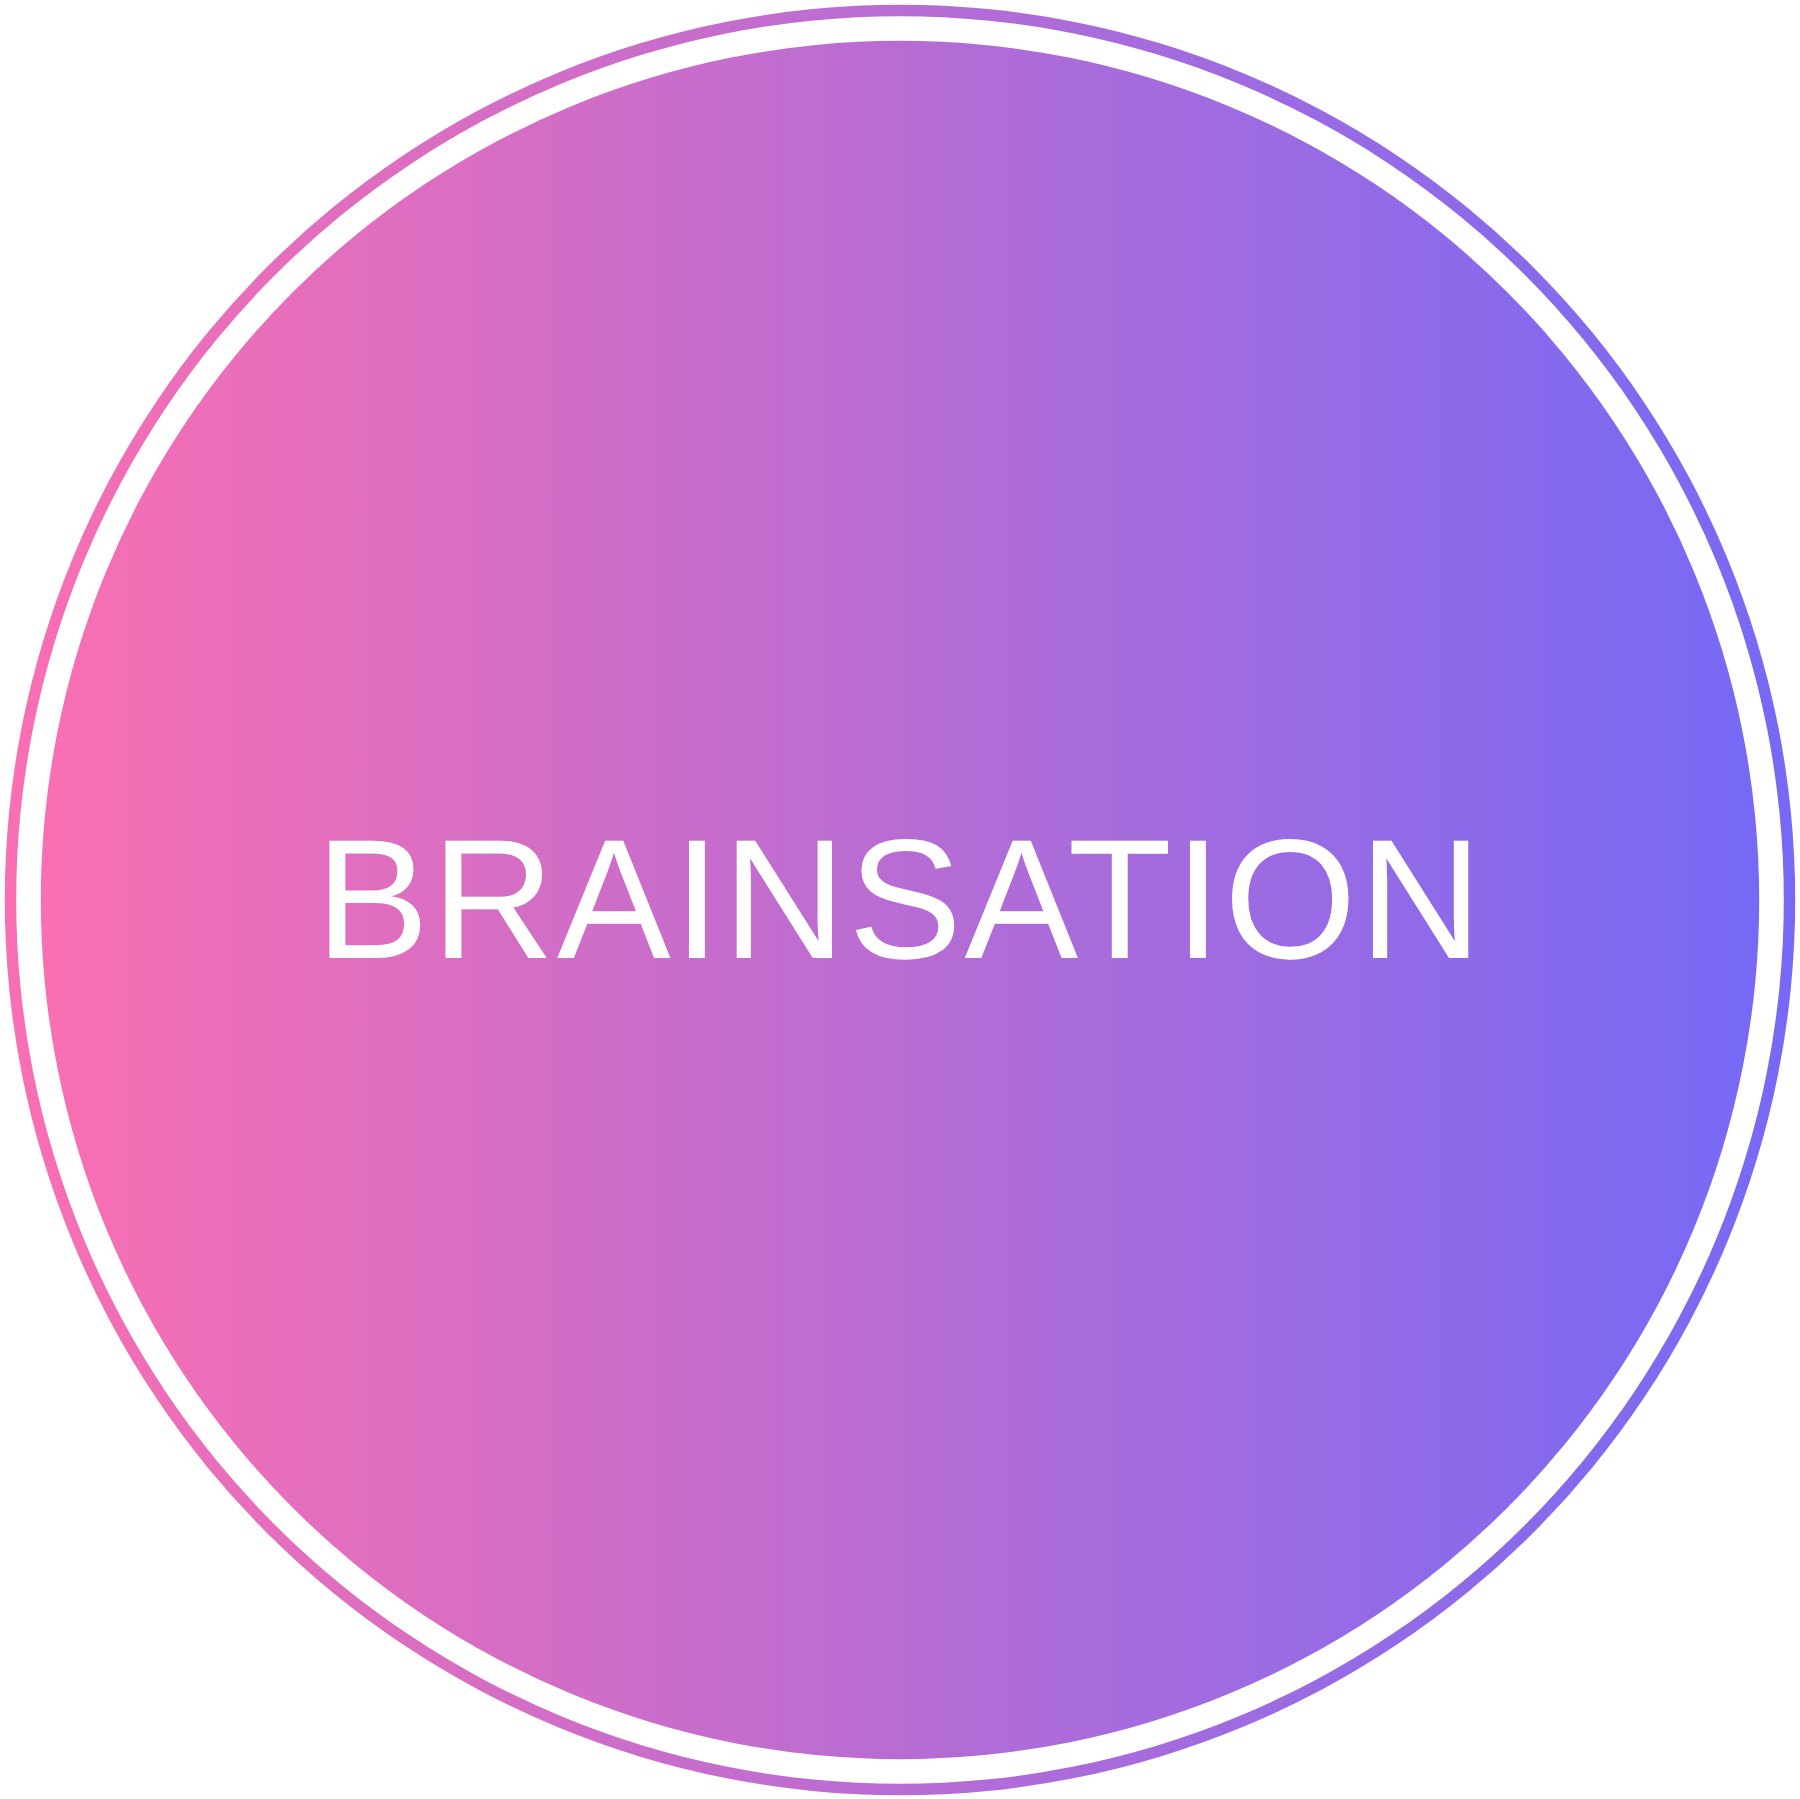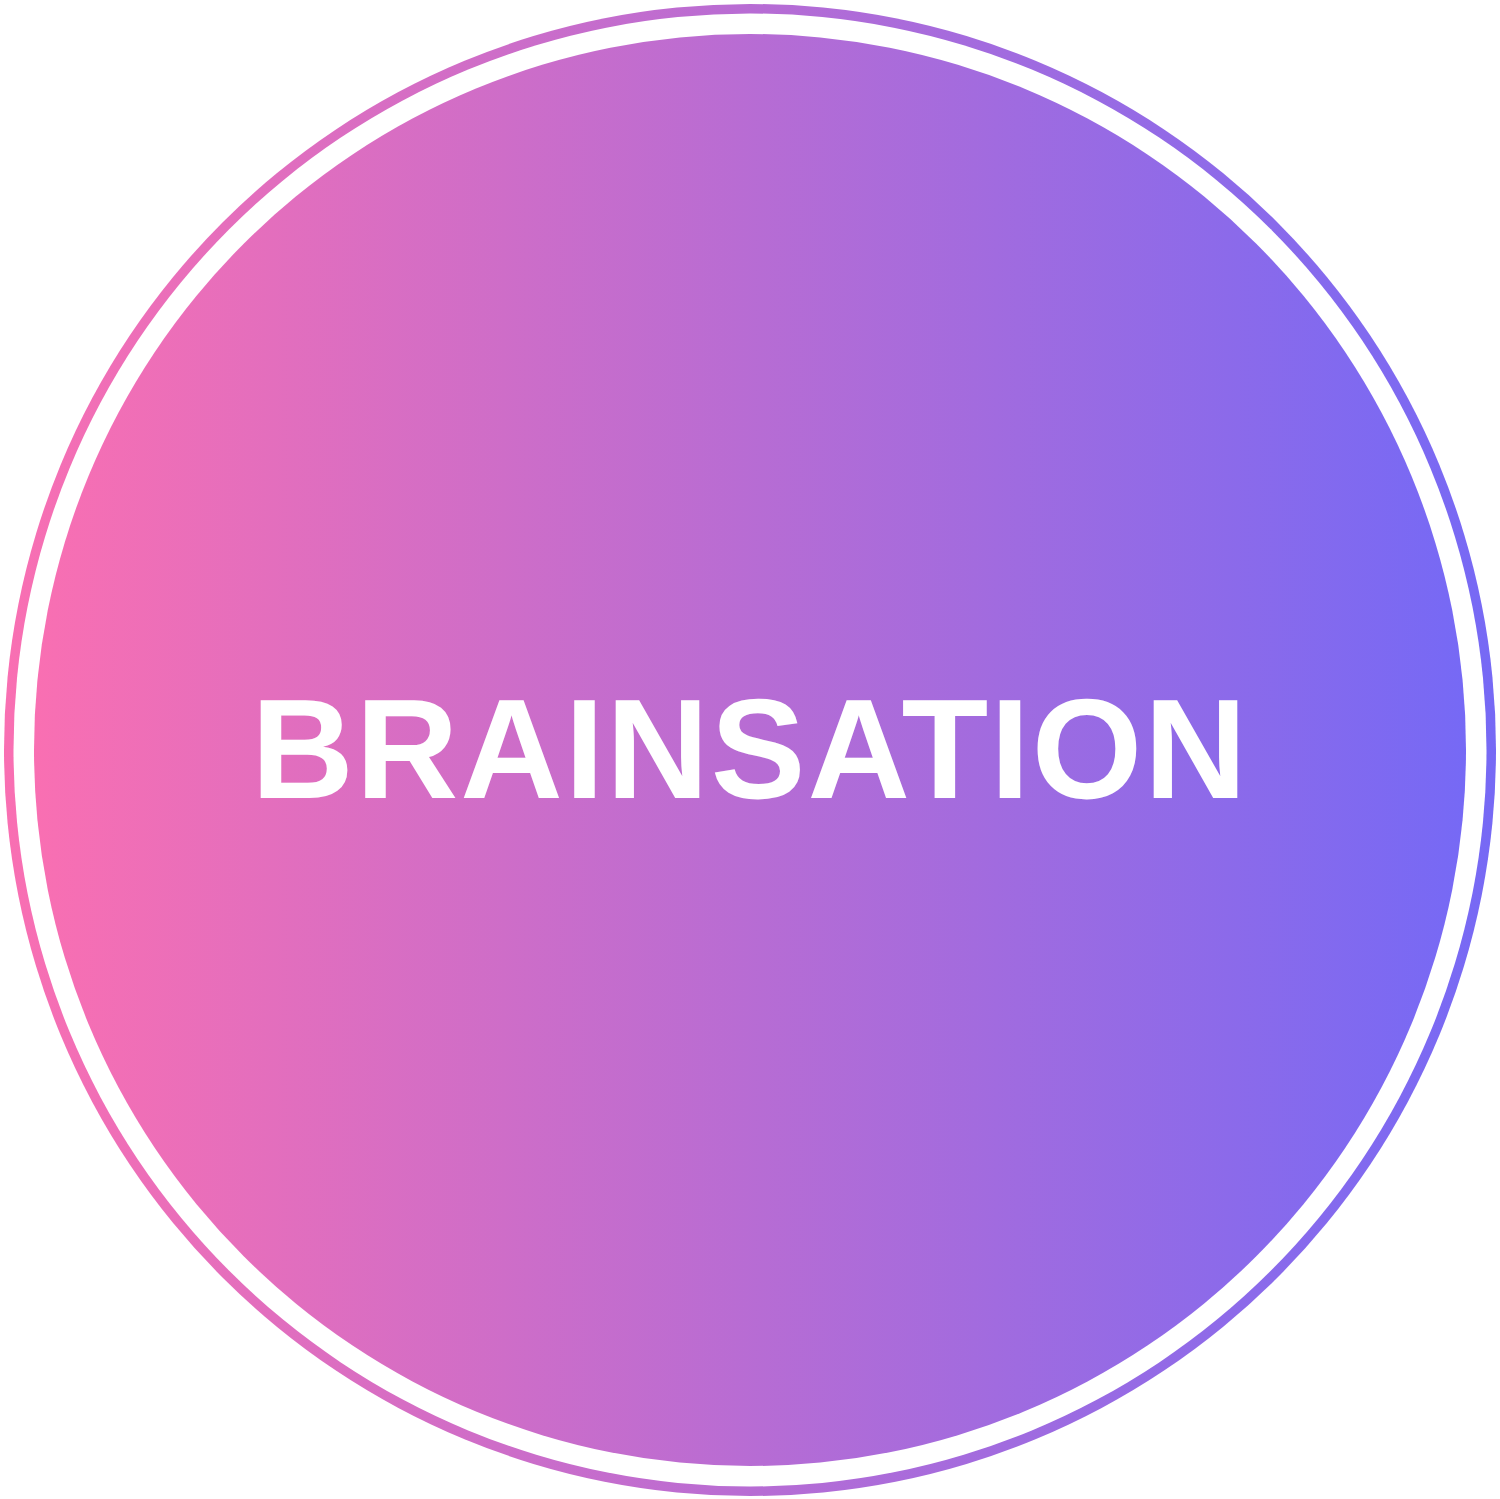--- a/index.html
+++ b/index.html
@@ -43,21 +43,21 @@
     width: 1432px;
     height: 1432px;
     background: linear-gradient(to right, var(--gradient_left), var(--gradient_right));
     display: flex;
     align-items: center;
     justify-content: center;
   }
   .brand-text {
     color: var(--text);
     font-size: 142px;
-    font-weight: 700;
+    font-weight: 400;
     letter-spacing: 2px;
     white-space: nowrap;
     line-height: 1;
     
     text-rendering: geometricPrecision;
   }
 </style>
 </head>
 <body>
 

